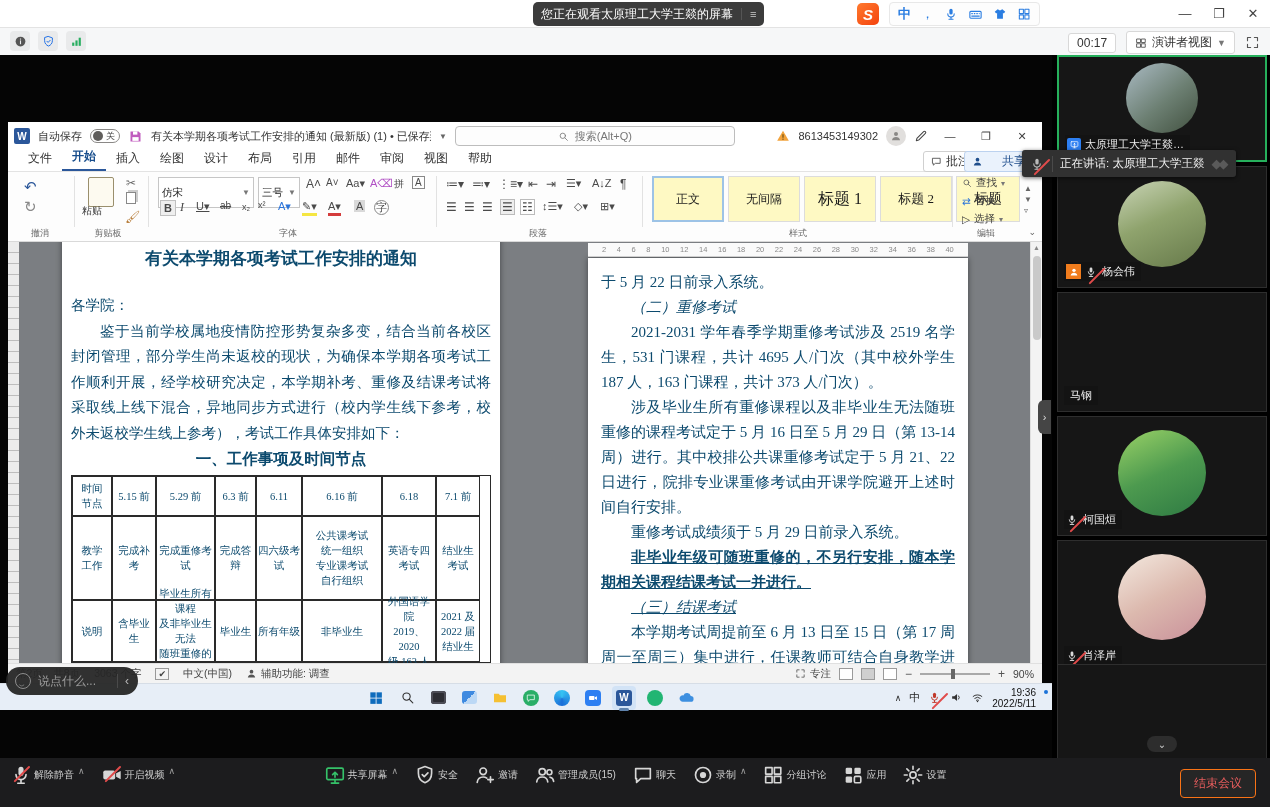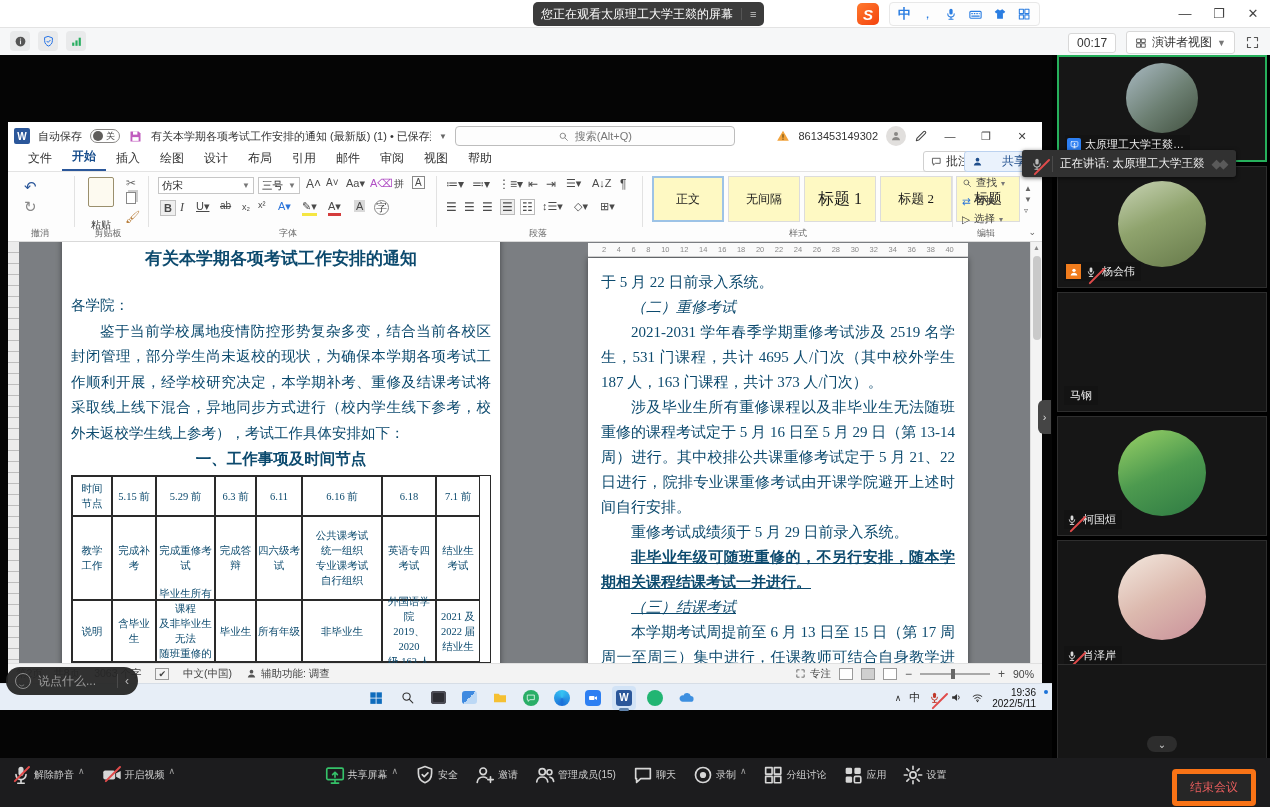--- a/index.html
+++ b/index.html
@@ -39,21 +39,21 @@
   .knob{width:10px;height:10px;border-radius:50%;background:#605e5c;}
   .searchbox{width:280px;height:20px;border:1px solid #bdbdbd;border-radius:4px;background:#fdfdfd;
              display:flex;align-items:center;justify-content:center;gap:6px;color:#777;font-size:11px;}
   .wtabs{height:22px;display:flex;align-items:flex-end;font-size:12px;color:#333;padding:0 10px;gap:0;border-bottom:1px solid #e3e3e3;position:relative;}
   .wtab{padding:2px 10px 4px;}
   .wtab.active{font-weight:bold;color:#174d8c;border-bottom:2.5px solid #2b579a;}
   .ribbon{height:70px;position:relative;border-bottom:1px solid #d9d9d9;background:#fdfdfd;font-size:10px;color:#3b3b3b;}
   .rgroup-label{position:absolute;bottom:1px;font-size:9px;color:#6a6a6a;text-align:center;}
   .rsep{position:absolute;top:4px;bottom:14px;width:1px;background:#e2e2e2;}
   .rbtn{display:inline-flex;align-items:center;justify-content:center;color:#4a4a4a;}
-  .combo{border:1px solid #c6c6c6;background:#fff;height:17px;font-size:10.5px;display:flex;align-items:center;justify-content:space-between;padding:0 3px;color:#222;}
+  .combo{border:1px solid #c6c6c6;background:#fff;height:31px;font-size:10.5px;display:flex;align-items:center;justify-content:space-between;padding:0 3px;color:#222;}
   .stylecard{width:72px;height:46px;border:1px solid #dcdcdc;background:#fef9c3;display:flex;align-items:center;justify-content:center;color:#1a1a1a;}
   .stylecard.sel{border:2px solid #9dc3e6;}
   .u{ text-decoration:underline;}
   
   .docarea{position:absolute;left:0;top:120px;width:1034px;height:421px;background:#7b7e82;overflow:hidden;}
   .vruler{position:absolute;left:0;top:0;width:11px;height:421px;background:#ececec;
           background-image:repeating-linear-gradient(to bottom,#ececec 0 10px,#bdbdbd 10px 11px);}
   .page{position:absolute;background:#fff;box-shadow:0 0 6px rgba(0,0,0,.45);
         font-family:"Liberation Serif","DejaVu Serif",serif;color:#0c4a6e;}
   .hruler{position:absolute;left:580px;top:1px;width:380px;height:14px;background:#fafafa;border-bottom:1px solid #cfcfcf;}
@@ -110,21 +110,21 @@
   .sidetab{left:1038px;top:400px;width:13px;height:34px;background:#454545;border-radius:6px 0 0 6px;z-index:50;
            color:#ddd;display:flex;align-items:center;justify-content:center;font-size:11px;}
 
   
   .btoolbar{left:0;top:758px;width:1270px;height:49px;background:#1c1c1e;z-index:40;}
   .mt-item{display:flex;flex-direction:row;align-items:center;gap:2px;color:#cfcfcf;font-size:10px;}
   .mt-item .lb{white-space:nowrap;}
   .caret{color:#9a9a9a;font-size:9px;align-self:flex-start;margin-top:2px;}
   .mt-left{position:absolute;left:10px;top:6px;display:flex;gap:4px;align-items:flex-start;}
   .mt-center{position:absolute;left:0;right:0;top:6px;display:flex;justify-content:center;gap:4px;align-items:flex-start;}
-  .endbtn{position:absolute;right:14px;top:11px;border:5px solid #f97316;background:#262626;color:#e85d5d;
+  .endbtn{position:absolute;right:14px;top:11px;border:1px solid #f97316;background:#262626;color:#e85d5d;
           font-size:12px;border-radius:4px;padding:5px 13px;}
   .slashwrap{position:relative;}
   .slashwrap::after{content:"";position:absolute;left:1px;top:9px;width:22px;height:2.2px;background:#e04b4b;
                     transform:rotate(-45deg);border-radius:2px;}
 </style>
 </head>
 <body>
 
 <svg width="0" height="0" style="position:absolute">
   <symbol id="s-mic" viewBox="0 0 24 24">
@@ -378,21 +378,21 @@
     </div>
 
     <div class="ribbon">
 
       <span class="abs" style="left:16px;top:6px;font-size:15px;color:#2b579a">↶</span>
       <span class="abs" style="left:16px;top:26px;font-size:15px;color:#8a8a8a">↻</span>
       <span class="rgroup-label" style="left:4px;width:56px">撤消</span>
       <span class="rsep" style="left:66px"></span>
 
       <span class="abs" style="left:80px;top:5px;width:26px;height:30px;border:1.5px solid #9a8f6d;background:#fdfaf0;border-radius:2px"></span>
-      <span class="abs" style="left:74px;top:46px;width:38px;text-align:center">粘贴</span>
+      <span class="abs" style="left:74px;top:32px;width:38px;">粘贴</span>
       <span class="abs" style="left:118px;top:4px;font-size:12px;color:#666">✂</span>
       <span class="abs" style="left:118px;top:20px;width:10px;height:12px;border:1px solid #888;background:#fff;box-shadow:2px -2px 0 #ccc"></span>
       <span class="abs" style="left:117px;top:38px;font-size:12px;color:#b3762f">🖌</span>
       <span class="rgroup-label" style="left:70px;width:60px">剪贴板</span>
       <span class="rsep" style="left:140px"></span>
 
       <span class="combo abs" style="left:150px;top:5px;width:96px">
           <span>仿宋</span>
           <span style="font-size:8px;color:#777">▼</span>
         </span>

